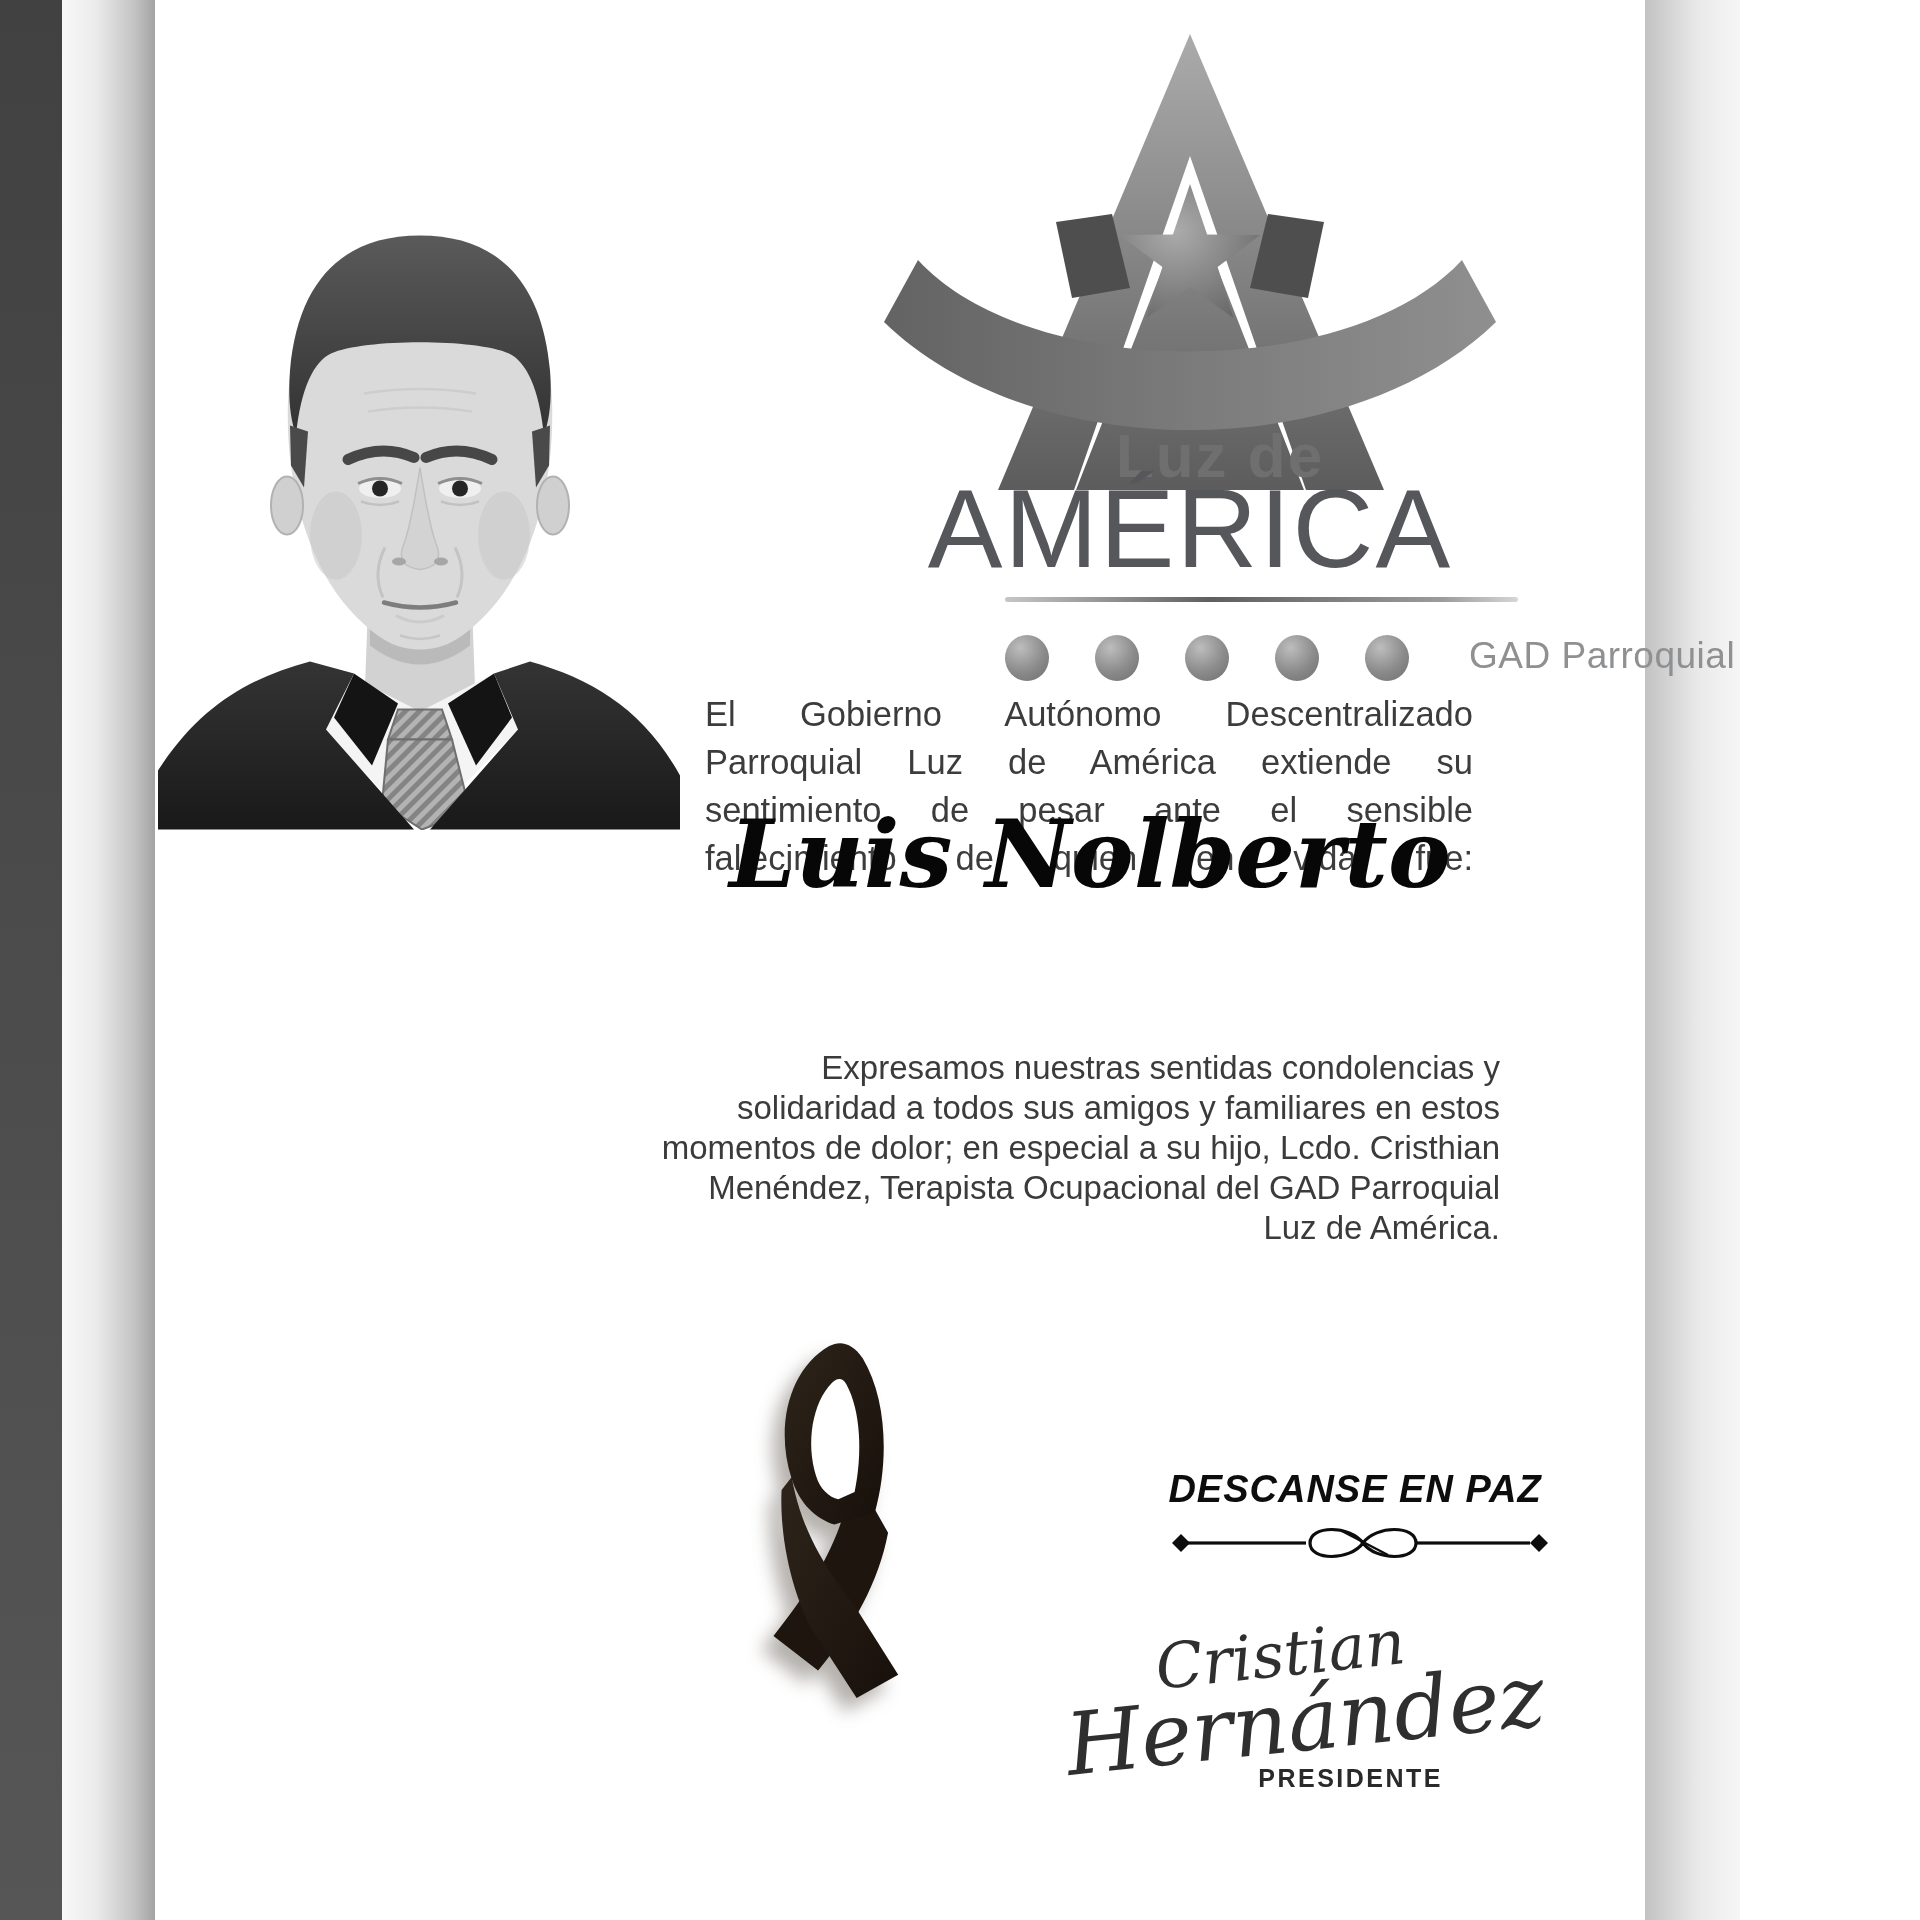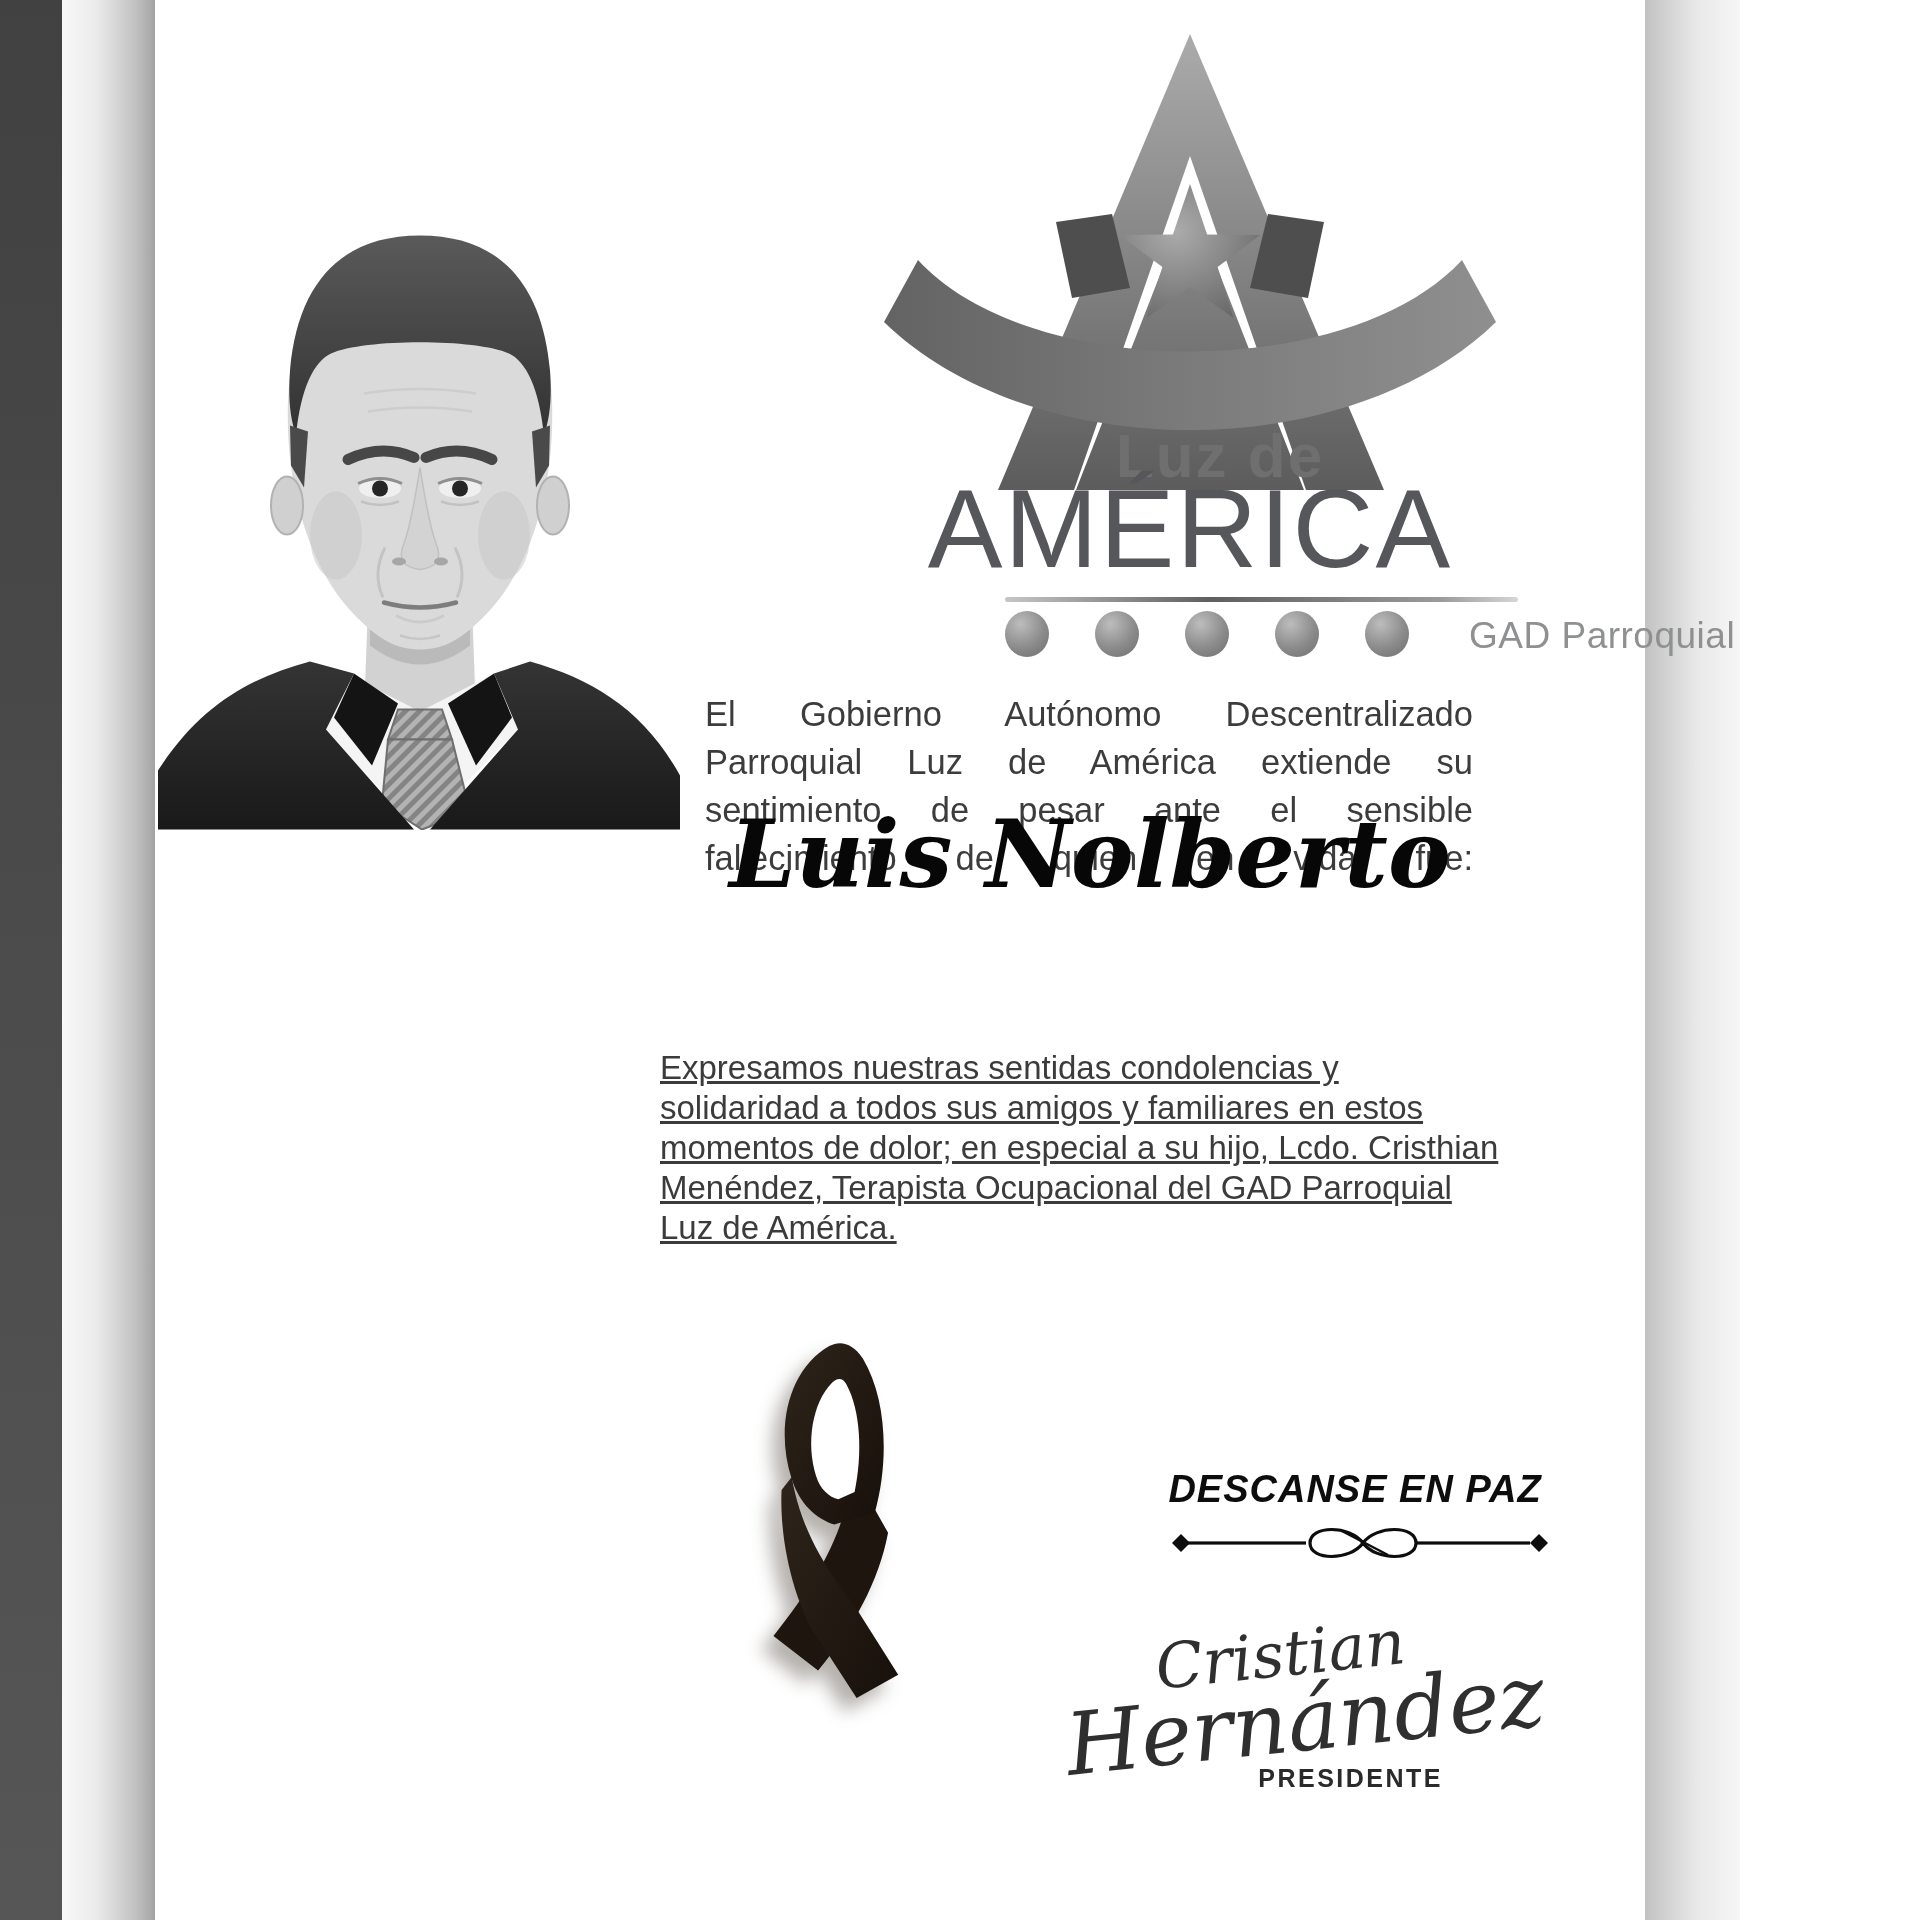--- a/index.html
+++ b/index.html
@@ -19,33 +19,33 @@
   .photo svg{display:block;width:100%;height:100%;}
   
   .logo-block{position:absolute;left:860px;top:30px;width:660px;height:650px;}
   .logo-mark{position:absolute;left:0;top:0;width:660px;height:460px;}
   .logo-sub{position:absolute;left:120px;top:395px;width:480px;text-align:center;
     font-size:62px;line-height:62px;color:#6f6f6f;letter-spacing:2px;font-weight:bold;}
   .logo-title{position:absolute;left:0;top:440px;width:660px;text-align:center;
     font-size:112px;line-height:118px;font-weight:normal;color:#56575a;letter-spacing:2px;}
   .logo-line{position:absolute;left:145px;top:567px;width:513px;height:5px;
     background:linear-gradient(to right,#c6c6c6,#5f5f5f 40%,#9b9b9b 85%,#d6d6d6);border-radius:3px;}
-  .logo-dots-row{position:absolute;left:145px;top:577px;width:515px;height:50px;
-    display:flex;align-items:flex-end;gap:40px;}
+  .logo-dots-row{position:absolute;left:145px;top:605px;width:515px;height:50px;
+    display:flex;align-items:flex-start;gap:40px;}
   .dot{width:44px;height:46px;border-radius:50%;margin-right:6px;flex:0 0 auto;
     background:radial-gradient(circle at 35% 28%,#bdbdbd,#8b8b8b 55%,#6e6e6e 100%);}
   .logo-org{font-size:37px;color:#8f9092;margin-left:14px;white-space:nowrap;letter-spacing:0.5px;}
   
   .intro{position:absolute;left:705px;top:690px;width:768px;
     font-size:34.5px;line-height:48px;color:#3c3c3c;text-align:justify;text-align-last:justify;}
   .deceased{position:absolute;left:680px;top:803px;width:820px;text-align:center;
     font-family:"DejaVu Serif",serif;font-style:italic;font-weight:bold;
     font-size:94px;line-height:102px;color:#070707;}
-  .condolence{position:absolute;left:660px;top:1048px;width:840px;text-align:left;
-    font-size:33px;line-height:40px;color:#3b3b3b;text-decoration:underline;}
+  .condolence{position:absolute;left:660px;top:1048px;width:840px;text-align:right;
+    font-size:33px;line-height:40px;color:#3b3b3b;}
   
   .ribbon{position:absolute;left:730px;top:1340px;width:235px;height:360px;
     filter:drop-shadow(-12px 14px 9px rgba(70,60,50,0.40));}
   .ribbon svg{display:block;width:100%;height:100%;}
   
   .rip-label{position:absolute;left:1155px;top:1468px;width:400px;text-align:center;
     font-size:38px;font-weight:bold;font-style:italic;letter-spacing:1px;color:#0d0d0d;}
   .rip-divider{position:absolute;left:1170px;top:1518px;width:380px;height:50px;}
   
   .signature{position:absolute;left:1065px;top:1612px;width:390px;height:230px;color:#2f2f2f;}

